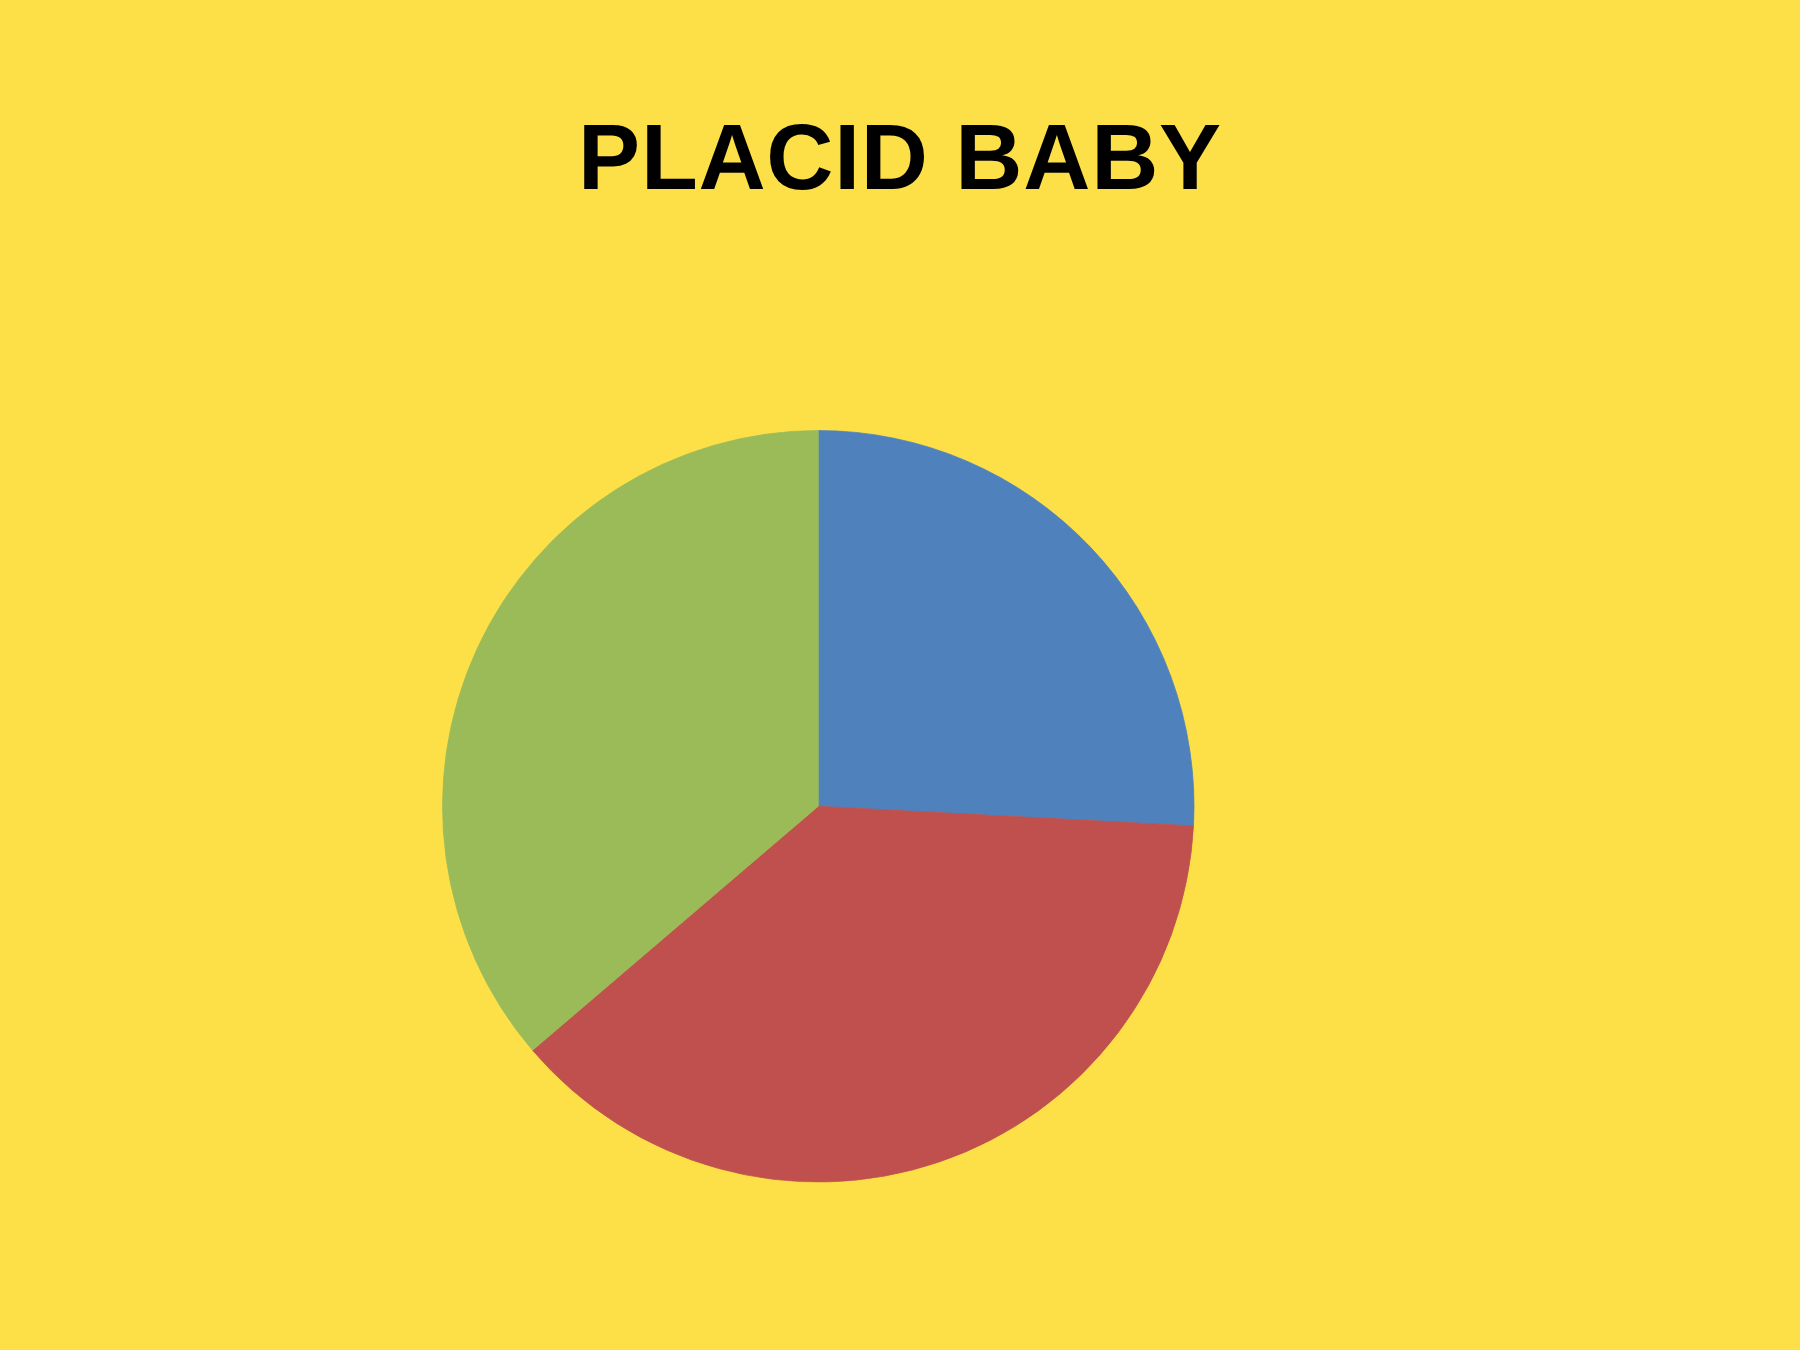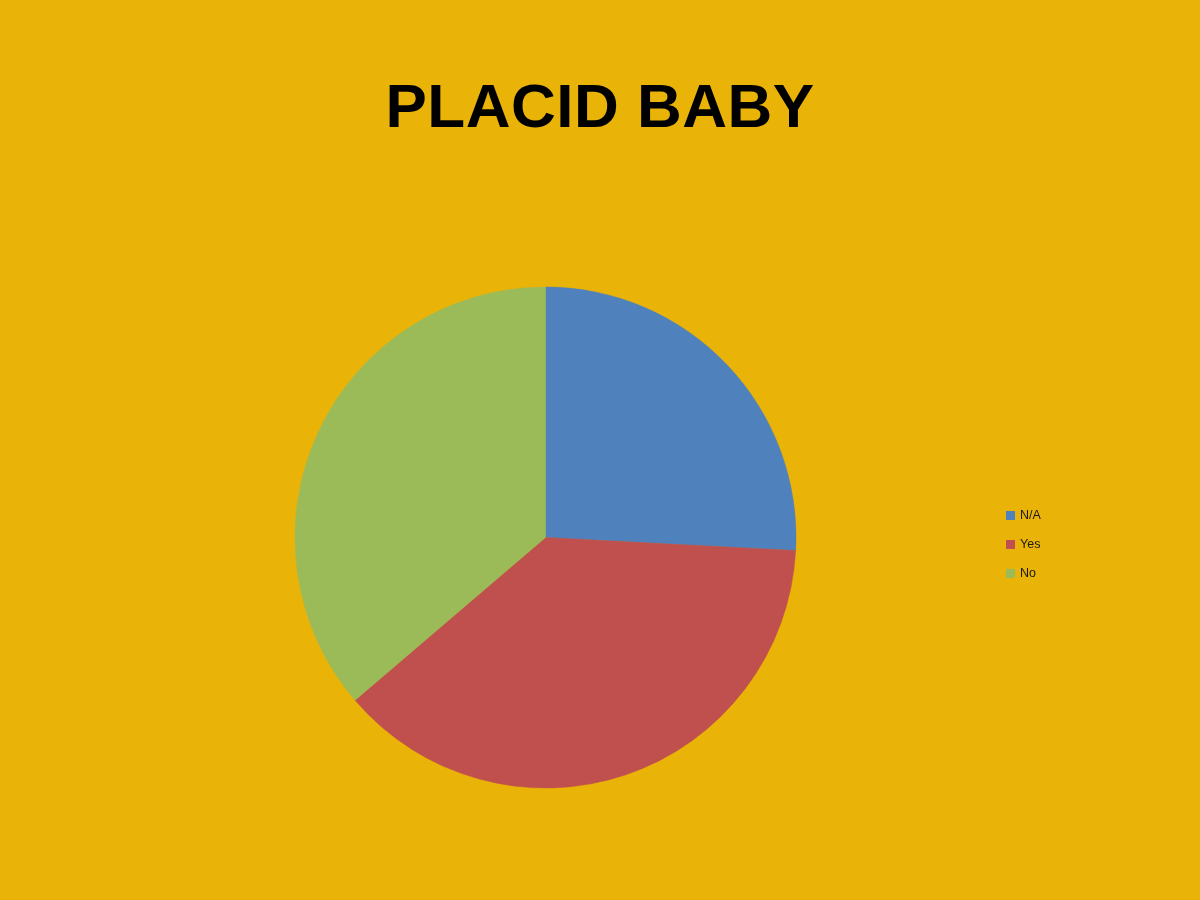--- a/index.html
+++ b/index.html
@@ -5,21 +5,21 @@
 <style>
   html, body {
     margin: 0;
     padding: 0;
     background: #ffffff;
   }
   #slide {
     position: relative;
     width: 1200px;
     height: 900px;
-    background: #eab308;
+    background: #fde047;
     overflow: hidden;
     font-family: "Liberation Sans", sans-serif;
   }
   #chart-title {
     position: absolute;
     left: 0;
     top: 72px;
     width: 1200px;
     text-align: center;
     font-family: "Liberation Sans", sans-serif;
@@ -78,28 +78,14 @@
   <div id="plot-area">
     <svg id="pie-svg" viewBox="0 0 501 501">
       <g id="pie-slices">
           <path d="M 250.5 250.5 L 250.50 0.00 A 250.5 250.5 0 0 1 500.66 263.61 Z" fill="#4F81BD" stroke="#4F81BD" stroke-width="0.5"></path>
           <path d="M 250.5 250.5 L 500.66 263.61 A 250.5 250.5 0 0 1 60.02 413.19 Z" fill="#C0504D" stroke="#C0504D" stroke-width="0.5"></path>
           <path d="M 250.5 250.5 L 60.02 413.19 A 250.5 250.5 0 0 1 250.50 0.00 Z" fill="#9BBB59" stroke="#9BBB59" stroke-width="0.5"></path>
         </g>
     </svg>
   </div>
 
-  <div id="legend">
-    <div class="legend-row">
-      <span class="legend-swatch" style="background: rgb(79, 129, 189);"></span>
-      <span class="legend-label">N/A</span>
-    </div>
-    <div class="legend-row">
-      <span class="legend-swatch" style="background: rgb(192, 80, 77);"></span>
-      <span class="legend-label">Yes</span>
-    </div>
-    <div class="legend-row">
-      <span class="legend-swatch" style="background: rgb(155, 187, 89);"></span>
-      <span class="legend-label">No</span>
-    </div>
-  </div>
 
 </div>
 
 </body></html>

